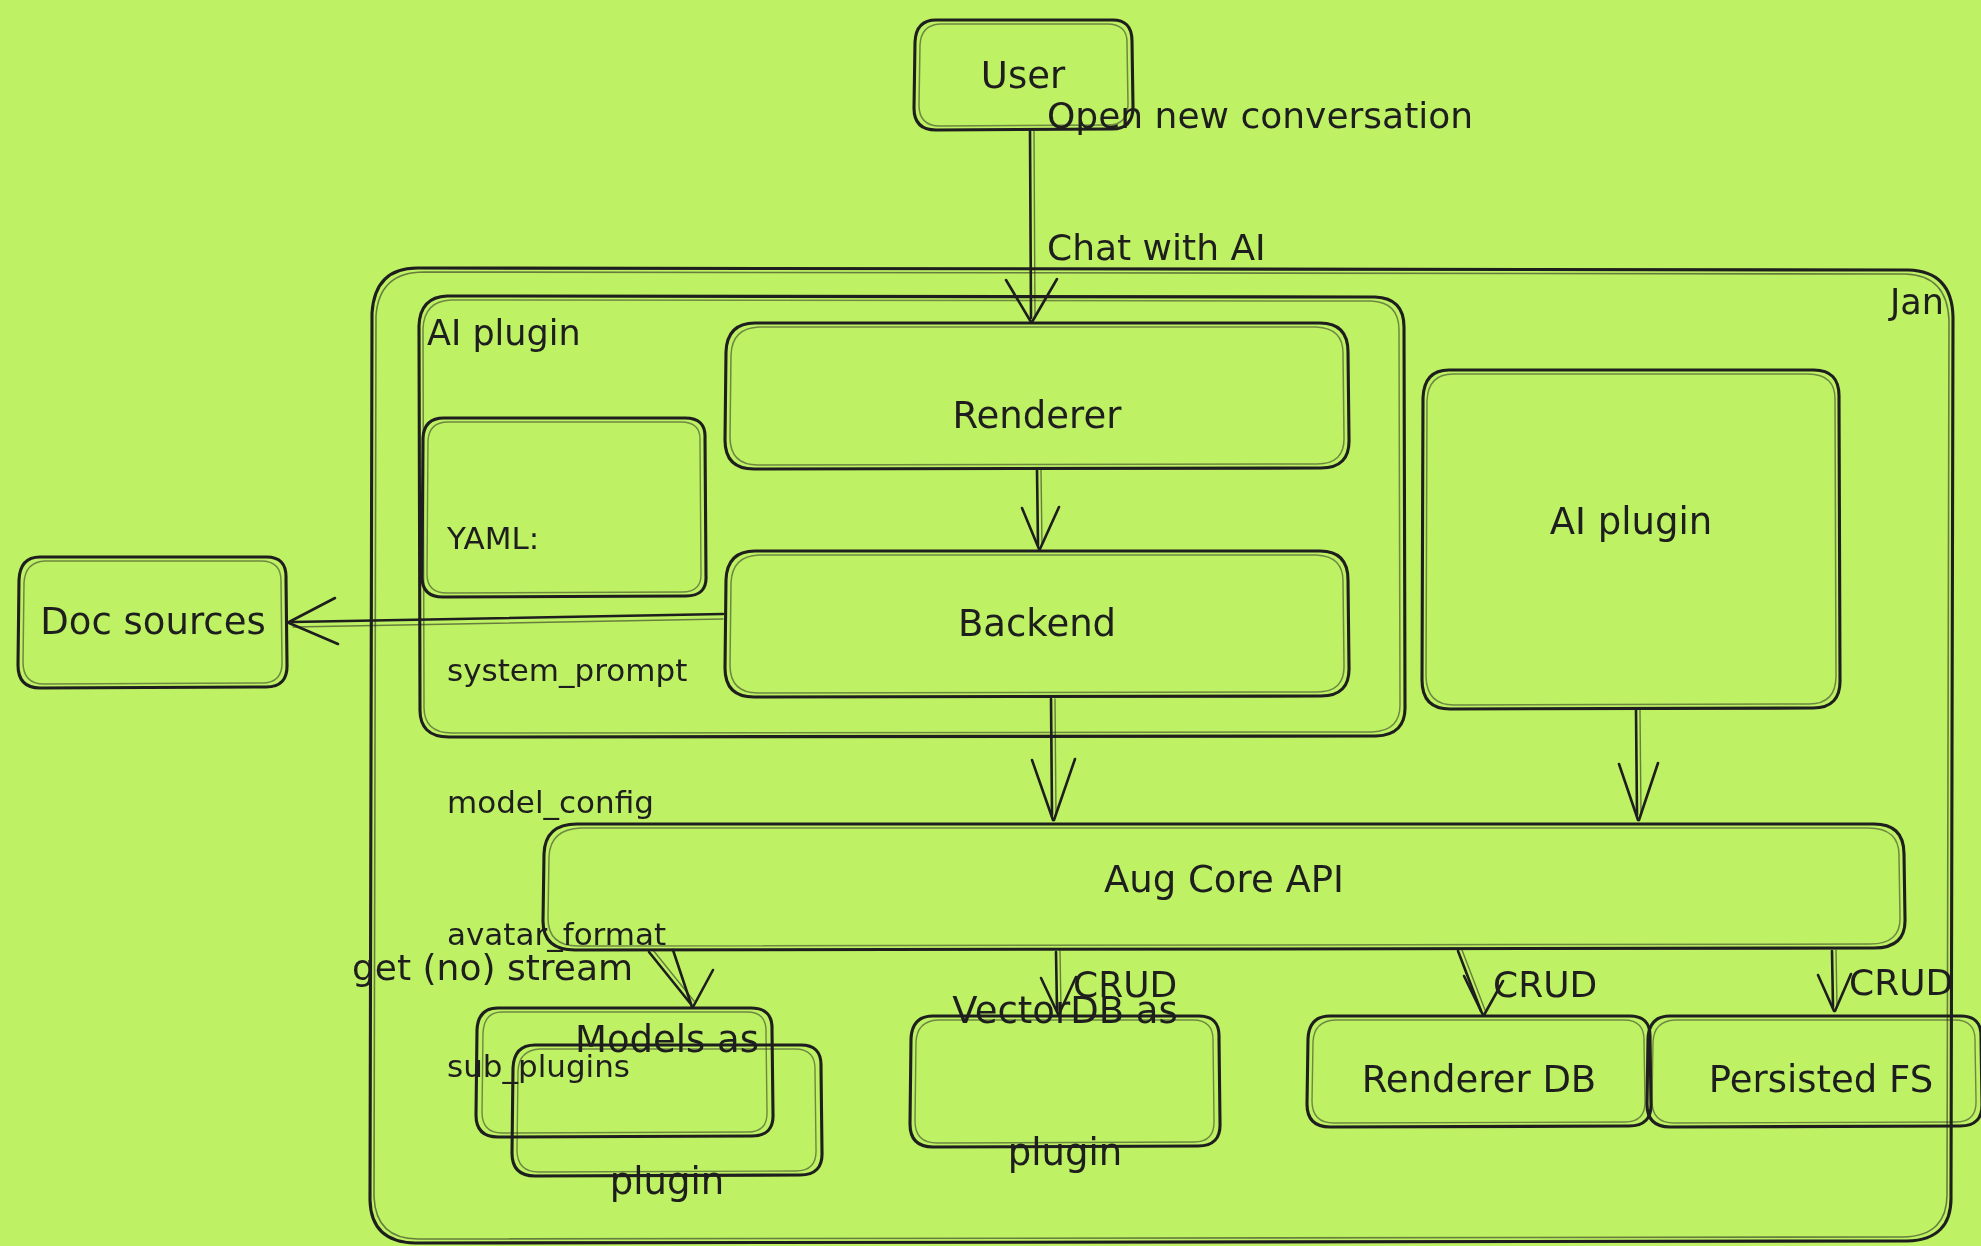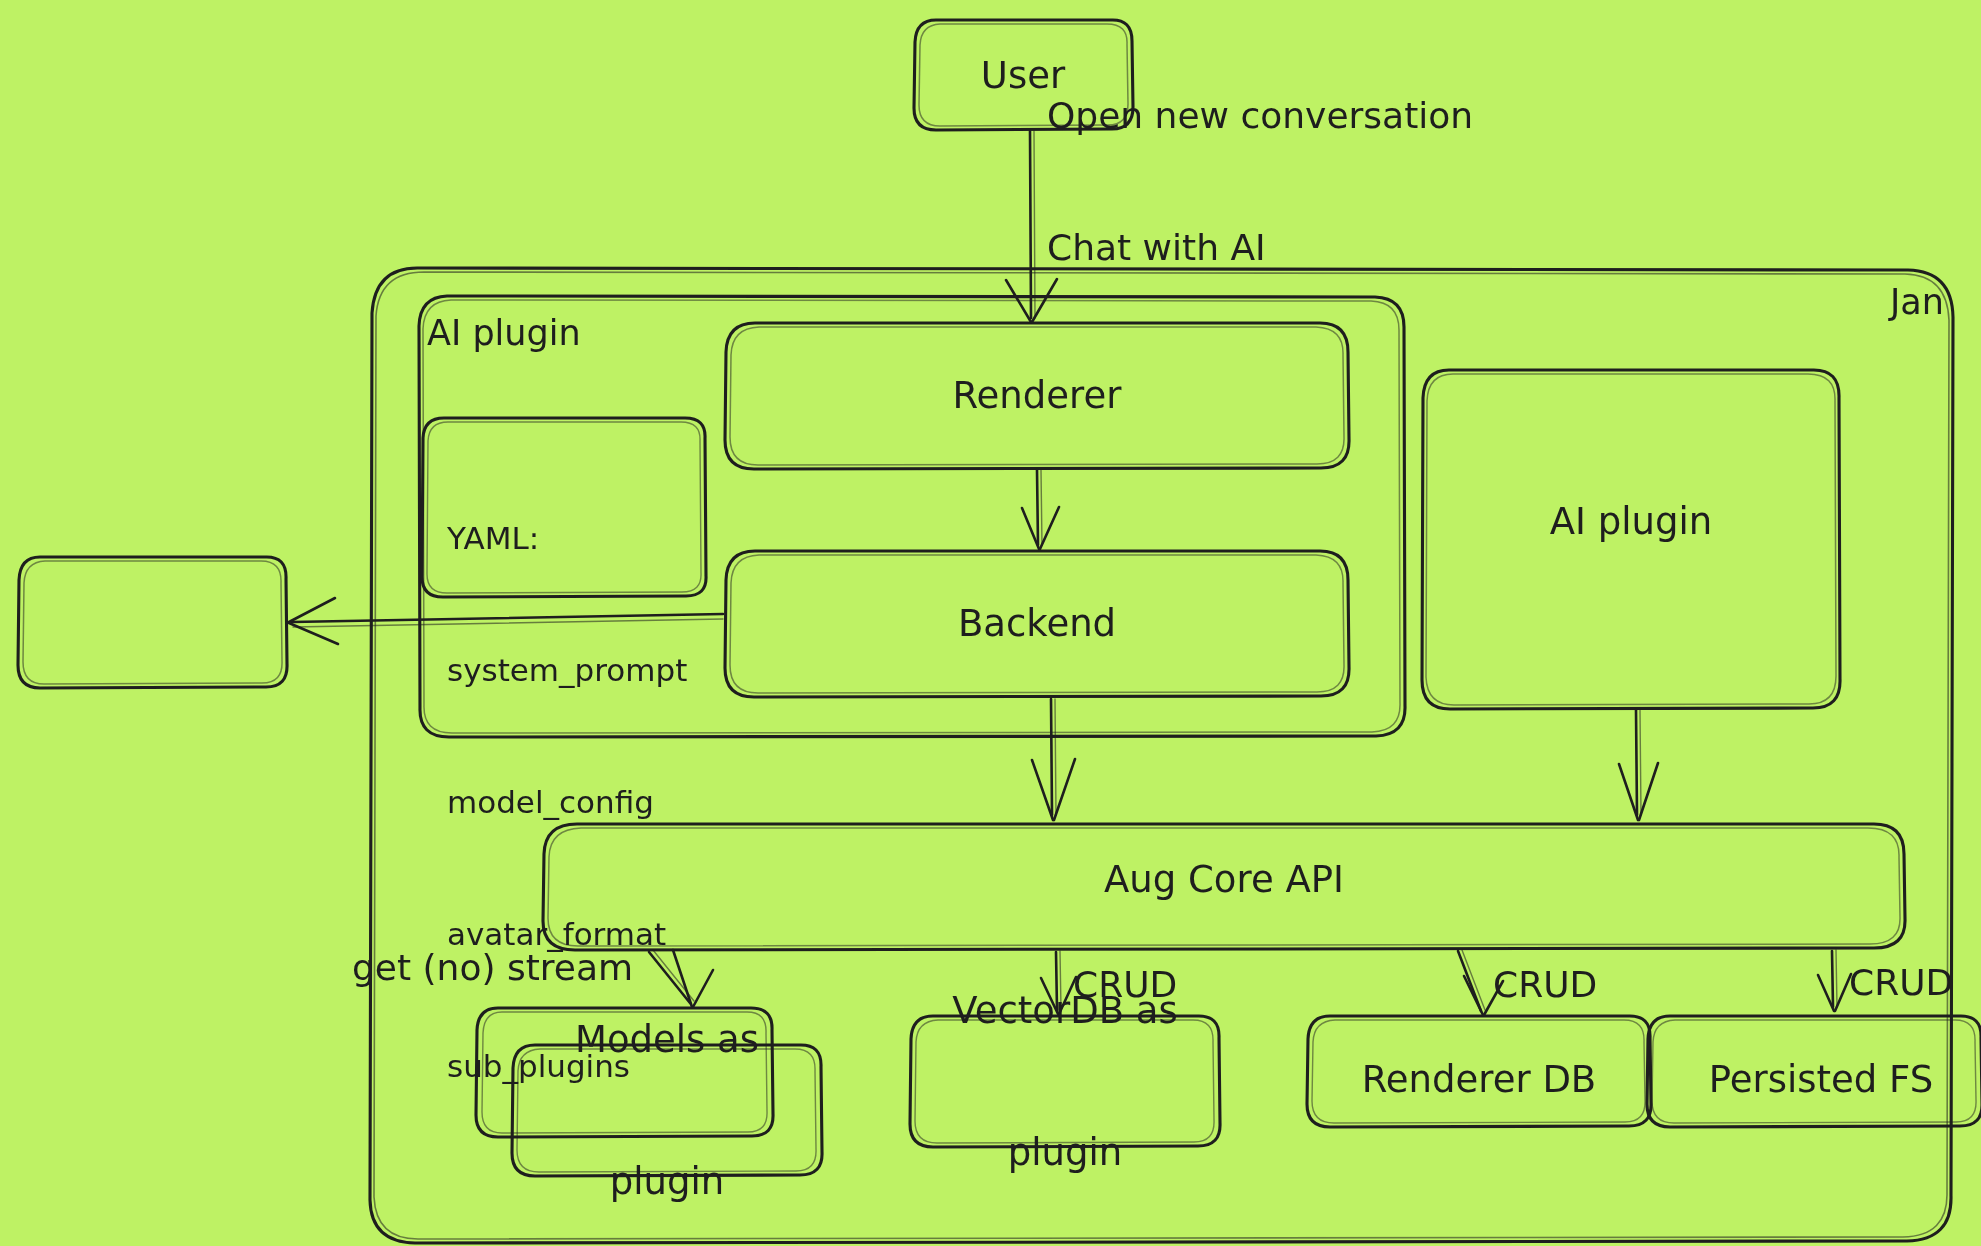--- a/index.html
+++ b/index.html
@@ -193,26 +193,27 @@
     </g>
 
   </svg>
 
   <div class="lbl node-label" style="left:1023px; top:76px;">User</div>
 
   <div class="lbl group-label" style="left:1890px; top:302px;">Jan</div>
 
   <div class="lbl group-label" style="left:427px; top:333px;">AI plugin</div>
 
-  <div class="lbl node-label" style="left:1037px; top:396px;">Renderer</div>
+  <div class="lbl node-label" style="left:1037px; top:416px;">Renderer</div>
 
   <div class="lbl node-label" style="left:1037px; top:624px;">Backend</div>
 
   <div class="lbl node-label" style="left:1631px; top:522px;">AI plugin</div>
 
+  <div class="lbl node-label" style="left:153px; top:622px;">Doc sources</div>
 
   <div class="lbl node-label" style="left:1224px; top:880px;">Aug Core API</div>
 
   <div class="lbl yaml-label" style="left:447px; top:428px;">
     <div>YAML:</div>
     <div>system_prompt</div>
     <div>model_config</div>
     <div>avatar_format</div>
     <div>sub_plugins</div>
   </div>

